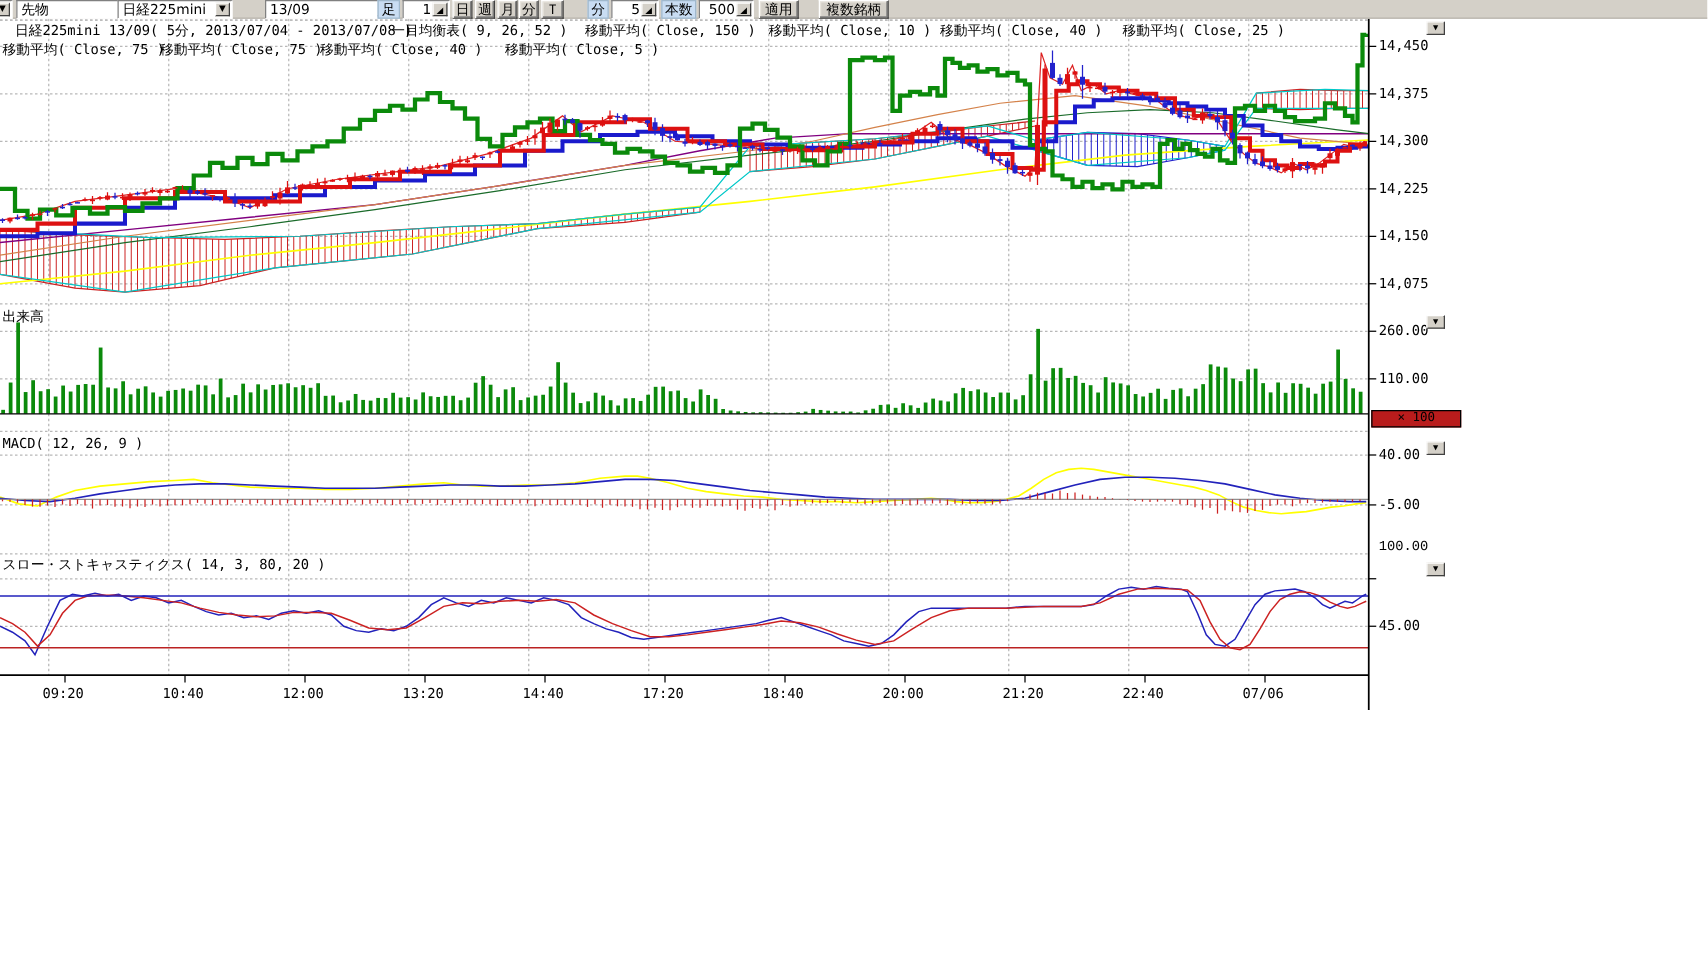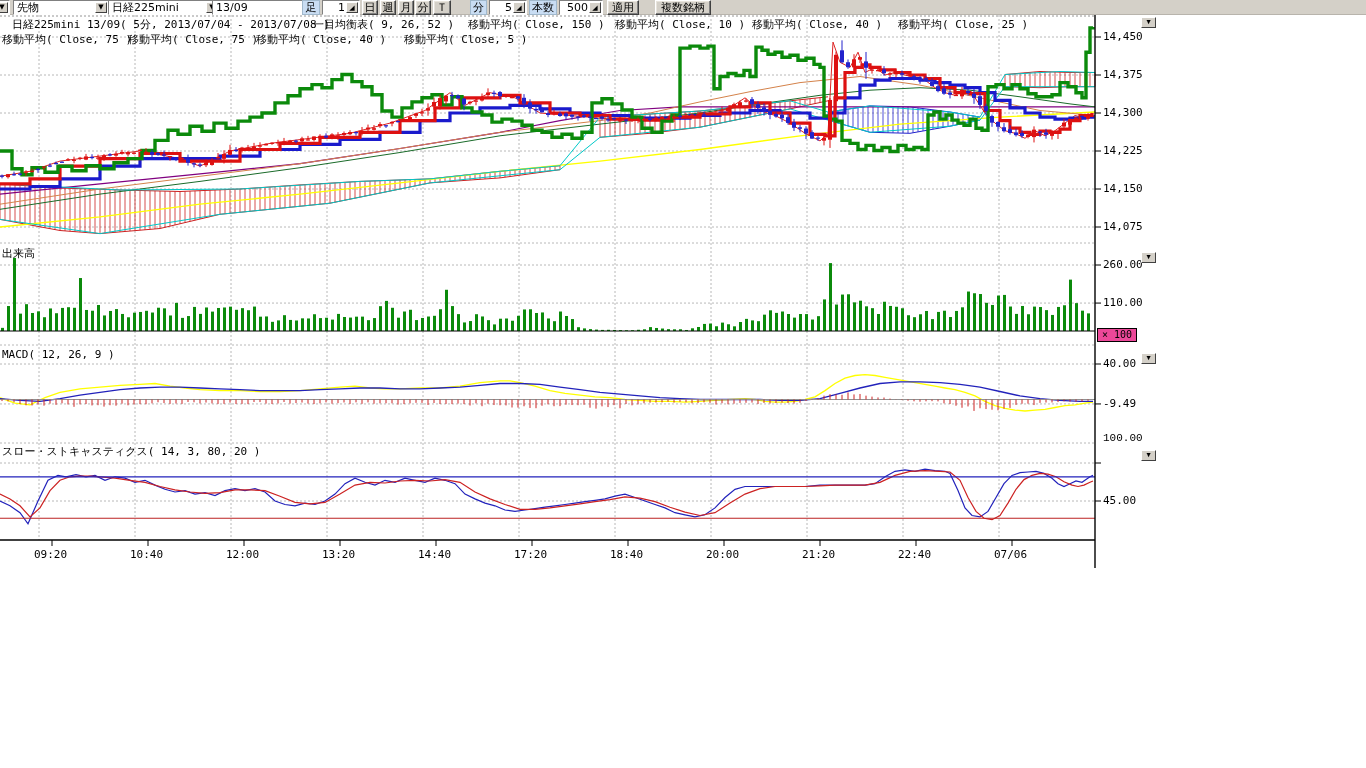--- a/index.html
+++ b/index.html
@@ -21,40 +21,40 @@
   .blbl { background:#c9ddf3; text-align:center; border:1px solid #a0b8cc; }
   .spin { background:#fff; border:1px solid; border-color:#808080 #fff #fff #808080; }
   .spin .sv { position:absolute; left:0; right:14px; top:0; text-align:right; font-size:11px; }
   .spinbtn { position:absolute; right:1px; top:1px; width:12px; height:11px;
     background:#d4d0c8; border:1px solid; border-color:#fff #404040 #404040 #fff;
     font-size:7px; line-height:10px; text-align:center; }
   .btn3d { background:#d4d0c8; border:1px solid; border-color:#fff #404040 #404040 #fff;
     text-align:center; box-shadow:inset -1px -1px 0 #808080, inset 1px 1px 0 #e8e4dc; }
   .axlabel { position:absolute; color:#000; font-size:11px; white-space:nowrap;
     font-family:"DejaVu Sans Mono", monospace; }
-  #scalebadge { position:absolute; border:1px solid #000; background:#ec4899;
-    font-size:10px; padding:0 4px; line-height:12px; }
+  #scalebadge { position:absolute; border:1px solid #000; background:#b91c1c;
+    font-size:10px; padding:0 20px; line-height:12px; }
   .panebtn { position:absolute; width:15px; height:11px; background:#d4d0c8;
     border:1px solid; border-color:#fff #404040 #404040 #fff; font-size:7px;
     line-height:9px; text-align:center; }
   svg { position:absolute; left:0; top:0; }
 </style>
 </head>
 <body>
 <div id="stage">
 
 <div id="toolbar">
   <div class="tb combo" style="left:-40px;width:50px;">
     <span class="drop">▼</span>
   </div>
   <div class="tb combo" style="left:13px;width:96px;">
     <span class="cv">先物</span>
     <span class="drop">▼</span>
   </div>
-  <div class="tb combo" style="left:108px;width:112px;">
+  <div class="tb combo" style="left:94px;width:92px;">
     <span class="cv">日経225mini</span>
     <span class="drop">▼</span>
   </div>
   <div class="tb combo" style="left:212px;width:104px;">
     <span class="cv">13/09</span>
     <span class="drop">▼</span>
   </div>
   <div class="tb blbl" style="left:302px;width:18px;">足</div>
   <div class="tb spin" style="left:322px;width:38px;">
     <span class="sv">1</span>
@@ -1100,21 +1100,21 @@
 <div id="labels">
       <div class="axlabel" style="left: 1103px; top: 30px;">14,450</div>
       <div class="axlabel" style="left: 1103px; top: 68px;">14,375</div>
       <div class="axlabel" style="left: 1103px; top: 106px;">14,300</div>
       <div class="axlabel" style="left: 1103px; top: 144px;">14,225</div>
       <div class="axlabel" style="left: 1103px; top: 182px;">14,150</div>
       <div class="axlabel" style="left: 1103px; top: 220px;">14,075</div>
       <div class="axlabel" style="left: 1103px; top: 258px;">260.00</div>
       <div class="axlabel" style="left: 1103px; top: 296.077px;">110.00</div>
       <div class="axlabel" style="left: 1103px; top: 357px;">40.00</div>
-      <div class="axlabel" style="left: 1103px; top: 396.938px;">-9.49</div>
+      <div class="axlabel" style="left: 1103px; top: 396.938px;">-5.00</div>
       <div class="axlabel" style="left: 1103px; top: 432px; font-family: Liberation Mono, monospace;">100.00</div>
       <div class="axlabel" style="left: 1103px; top: 494px;">45.00</div>
       <div class="axlabel" style="left: 34px; top: 548px;">09:20</div>
       <div class="axlabel" style="left: 130px; top: 548px;">10:40</div>
       <div class="axlabel" style="left: 226px; top: 548px;">12:00</div>
       <div class="axlabel" style="left: 322px; top: 548px;">13:20</div>
       <div class="axlabel" style="left: 418px; top: 548px;">14:40</div>
       <div class="axlabel" style="left: 514px; top: 548px;">17:20</div>
       <div class="axlabel" style="left: 610px; top: 548px;">18:40</div>
       <div class="axlabel" style="left: 706px; top: 548px;">20:00</div>

